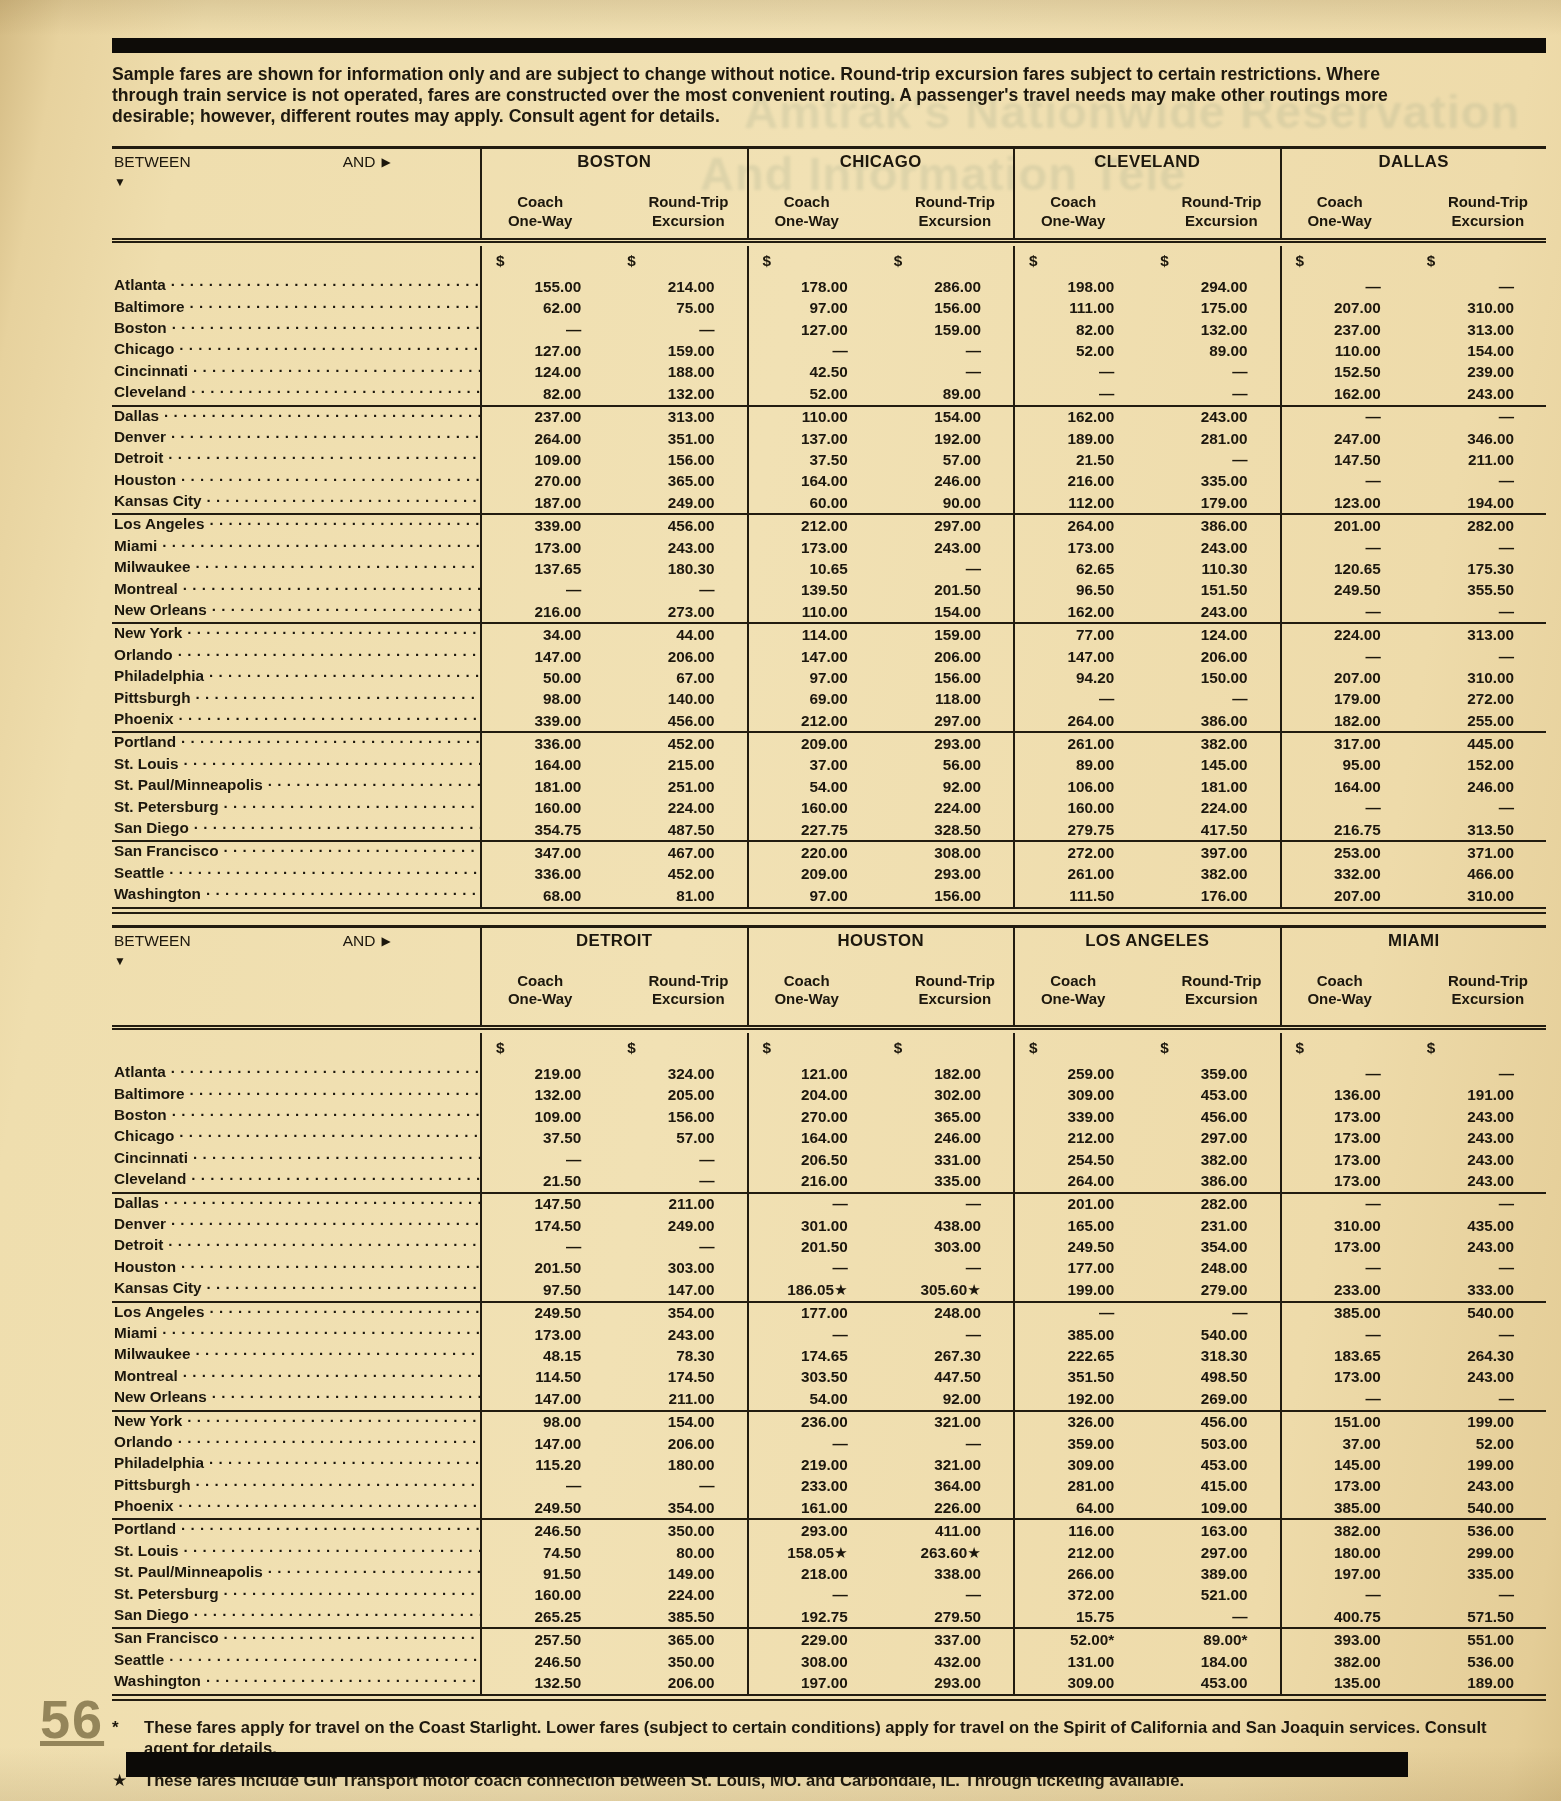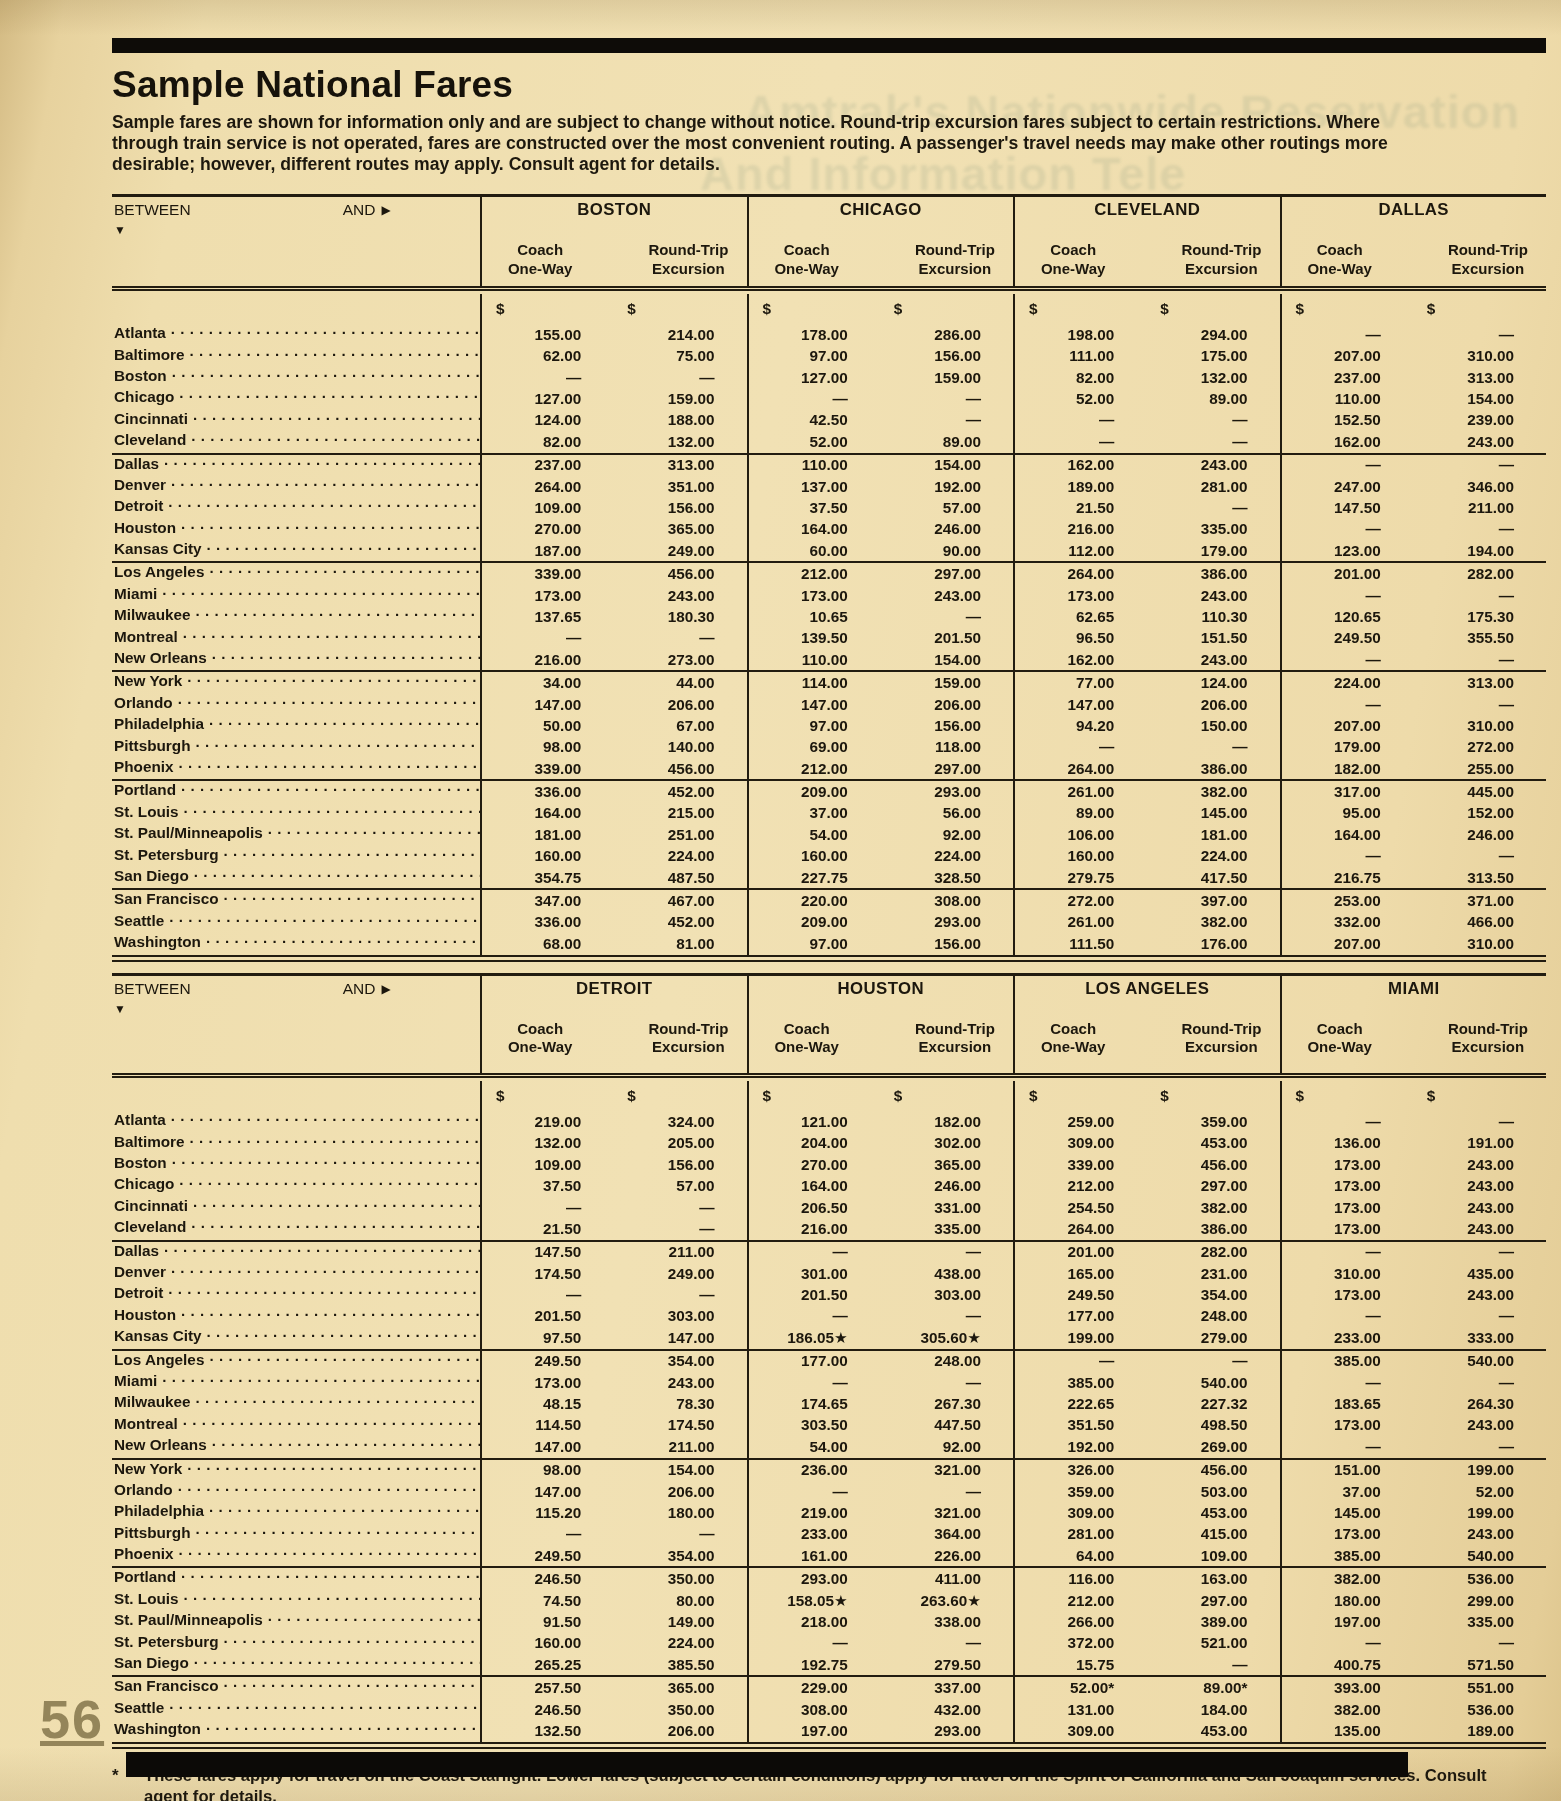--- a/index.html
+++ b/index.html
@@ -58,21 +58,20 @@
 </style>
 </head>
 <body>
 
 <div class="sheet">
   <div class="ghost g1">Amtrak's Nationwide Reservation</div>
   <div class="ghost g2">And Information Tele</div>
   <div class="topbar"></div>
 
   <div class="content">
-    <h1>Sample National Fares</h1>
     <p class="intro">Sample fares are shown for information only and are subject to change without notice. Round-trip excursion fares subject to certain restrictions. Where through train service is not operated, fares are constructed over the most convenient routing. A passenger's travel needs may make other routings more desirable; however, different routes may apply. Consult agent for details.</p>
 
     <section class="faretable">
       <div class="thead">
         <div class="corner">
           <div class="crow1">
             <span>BETWEEN</span>
             <span class="and">
               <span>AND</span>
               <span class="arrow">▶</span>
@@ -768,21 +767,21 @@
           <div class="trow">
             <div class="lbl">
               <span class="txt">Milwaukee</span>
               <span class="dots"></span>
             </div>
             <div class="val sec">48.15</div>
             <div class="val">78.30</div>
             <div class="val sec">174.65</div>
             <div class="val">267.30</div>
             <div class="val sec">222.65</div>
-            <div class="val">227.32</div>
+            <div class="val">318.30</div>
             <div class="val sec">183.65</div>
             <div class="val">264.30</div>
           </div>
           <div class="trow">
             <div class="lbl">
               <span class="txt">Montreal</span>
               <span class="dots"></span>
             </div>
             <div class="val sec">114.50</div>
             <div class="val">174.50</div>

